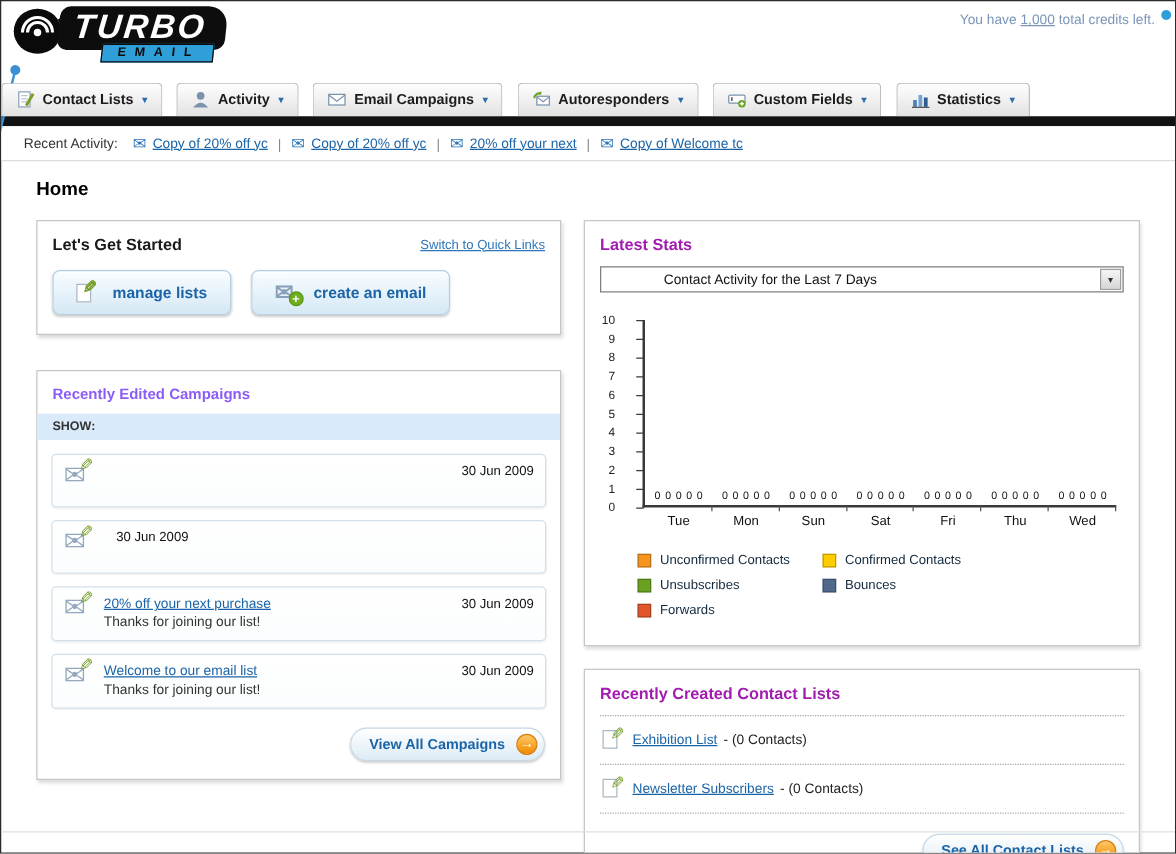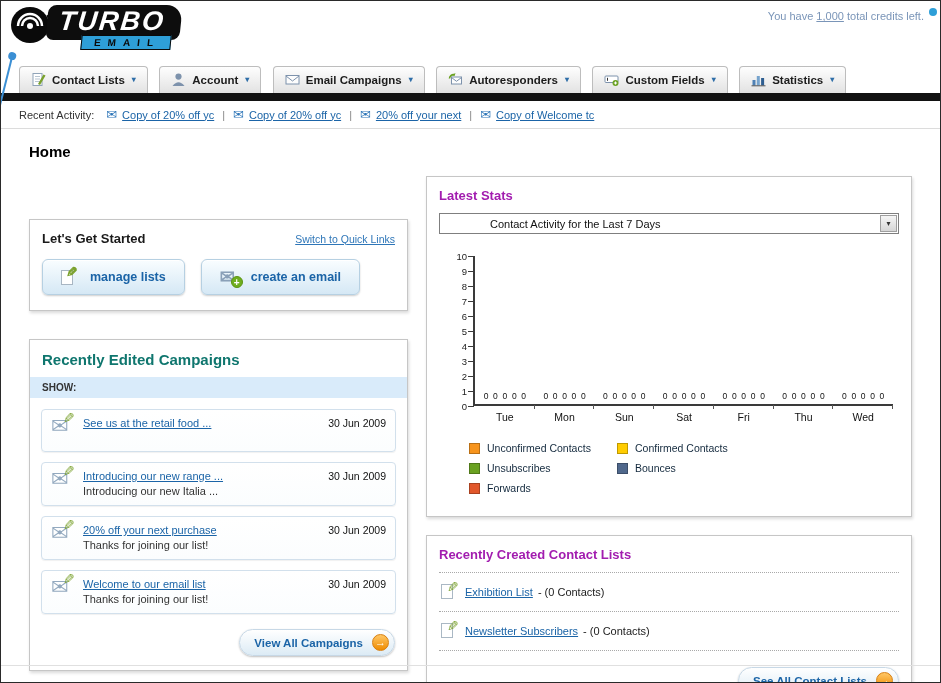--- a/index.html
+++ b/index.html
@@ -23,21 +23,21 @@
 
 .top-right { position:absolute; right:16px; top:6px; text-align:right; font-size:11px; }
 .top-links a { color:#1460a8; text-decoration:underline; margin:0 1px; }
 .top-links .sep { color:#999; margin:0 4px; }
 .dd-arrow { font-size:8px; display:inline-block; margin-left:2px; text-decoration:none; color:#1460a8; }
 .login-line { color:#7a95b8; margin-top:5px; }
 .credits-line { color:#7a95b8; margin-top:3px; }
 .credits-line .val { text-decoration:underline; }
 
 
-.navbar { position:relative; padding-left:18px; margin-top:1px; }
+.navbar { position:relative; margin-top:1px; }
 .tab { display:inline-flex; align-items:center; gap:6px; background:linear-gradient(#fefefe,#e2e2e2);
   border:1px solid #bdbdbd; border-bottom:none; border-radius:4px 4px 0 0; padding:5px 11px 6px;
   margin-right:7px; font-size:11.5px; font-weight:bold; color:#1c1c1c; cursor:pointer; text-decoration:none;
   vertical-align:bottom; }
 .tab .tab-arrow { font-size:8px; color:#2f6ea8; margin-left:1px; }
 .tab svg { display:block; }
 .blackbar { height:8px; background:#121212; }
 
 
 .activity { display:flex; align-items:center; height:28px; padding-left:18px; font-size:11px; color:#222;
@@ -45,21 +45,21 @@
 .activity .label { margin-right:12px; color:#333; }
 .ra-item { display:inline-flex; align-items:center; }
 .ra-item .mail-ic { color:#2e76b8; font-size:13px; margin-right:5px; }
 .ra-item a { color:#1b64a7; text-decoration:underline; }
 .ra-sep { color:#888; margin:0 8px; }
 
 
 .content { padding:10px 28px 0; }
 .page-title { font-size:15px; font-weight:bold; color:#000; margin:4px 0 16px; }
 .cols { display:flex; align-items:flex-start; }
-.col-left { width:379px; flex:none;margin-top:43px; }
+.col-left { width:420px; flex:none; }
 .col-right { flex:1; margin-left:18px; min-width:0; }
 .panel { background:#fff; border:1px solid #c6c6c6; box-shadow:1px 2px 3px rgba(0,0,0,0.15); }
 
 
 .gs { padding:11px 12px 15px; margin-bottom:28px; }
 .gs-head { display:flex; justify-content:space-between; align-items:center; }
 .gs-title { font-size:13px; font-weight:bold; color:#1a1a1a; }
 .gs-link { font-size:10.5px; color:#2e76b8; text-decoration:underline; }
 .gs-buttons { display:flex; gap:16px; margin-top:13px; }
 .gs-btn { display:inline-flex; align-items:center; gap:9px; padding:8px 18px; border:1px solid #b6d0e2;
@@ -67,21 +67,21 @@
   color:#1b64a7; font-weight:bold; font-size:12.5px; text-decoration:none; }
 .ic-stack { position:relative; width:20px; height:18px; flex:none; }
 .ic-stack .paper { position:absolute; left:0; top:2px; width:12px; height:15px; background:#fff; border:1px solid #a8b6c3; }
 .ic-stack .pen { position:absolute; left:5px; top:-4px; font-size:14px; color:#7aa12d; transform:scaleX(-1); }
 .ic-combo { position:relative; width:22px; height:18px; flex:none; }
 .ic-combo .env { position:absolute; left:0; top:-2px; font-size:18px; color:#8aa0b8; }
 .ic-combo .plus { position:absolute; right:-1px; bottom:-2px; width:12px; height:12px; border-radius:50%;
   background:#6fae1f; color:#fff; font-size:10px; line-height:12px; text-align:center; font-weight:bold; border:1px solid #5b9413; }
 
 
-.camp-title-row { padding:11px 12px 9px; font-size:15px; font-weight:bold; color:#0f766e; }
+.camp-title-row { padding:11px 12px 9px; font-size:12px; font-weight:bold; color:#8b5cf6; }
 .filterbar { background:#d9ebfa; padding:5px 12px; display:flex; align-items:center; gap:15px; font-size:11px; }
 .show-label { font-size:10px; font-weight:bold; color:#333; }
 .filter-link { color:#1b64a7; text-decoration:none; }
 .filter-link.active { background:#bcd9f0; padding:2px 7px; border-radius:2px; color:#14486e; }
 .camp-list { padding:11px 11px 2px; }
 .camp-item { display:flex; align-items:flex-start; border:1px solid #d2e0ec; border-radius:4px; padding:7px 9px 8px;
   margin-bottom:10px; background:linear-gradient(#ffffff,#fbfdfe); box-shadow:0 1px 1px rgba(0,0,0,0.06); }
 .camp-ic { position:relative; width:32px; height:26px; flex:none; }
 .camp-ic .env { font-size:21px; color:#93a9bf; position:absolute; left:0; top:-3px; }
 .camp-ic .pen { font-size:14px; color:#7aa12d; position:absolute; left:12px; top:-7px; transform:scaleX(-1); }
@@ -100,21 +100,21 @@
 .stats { padding:11px 12px 10px; margin-bottom:18px; }
 .panel-title { font-size:13px; font-weight:bold; color:#a21caf; }
 .select { margin-top:10px; border:1px solid #7f7f7f; height:21px; display:flex; align-items:center; background:#fff;
   font-size:11px; color:#111; cursor:pointer; }
 .select .sel-text { flex:1; padding-left:6px;margin-left:44px; }
 .select .sel-arrow { width:17px; height:17px; margin-right:1px; flex:none; background:linear-gradient(#f6f6f6,#d6d6d6);
   border:1px solid #9f9f9f; font-size:8px; text-align:center; line-height:15px; color:#333; }
 
 .chart-area { position:relative; margin:22px 6px 0 8px; }
 .yaxis { position:absolute; left:0; top:0; width:24px; height:150px; }
-.ylab { position:absolute; right:4px; font-size:9.5px; color:#222; width:20px; text-align:right; }
+.ylab { position:absolute; right:20px; font-size:9.5px; color:#222; width:20px; text-align:right; }
 .plot { margin-left:26px; height:150px; border-left:2px solid #3a3a3a; border-bottom:2px solid #3a3a3a; position:relative; }
 .ytick { position:absolute; left:-7px; width:6px; height:1px; background:#3a3a3a; }
 .groups { position:absolute; left:0; right:0; bottom:0; height:0; display:flex; }
 .cgroup { position:relative; flex:1; height:0; }
 .cgroup::after { content:''; position:absolute; top:1px; right:0; width:1px; height:4px; background:#555; }
 .zeros { position:absolute; bottom:3px; left:0; right:0; display:flex; justify-content:space-evenly; padding:0 4px;
   font-size:8.5px; color:#111; }
 .xlab { position:absolute; top:7px; left:0; right:0; text-align:center; font-size:10.5px; color:#111; }
 .legend { margin:36px 0 4px 30px; display:flex; flex-wrap:wrap; max-width:460px; }
 .leg-item { width:148px; display:flex; align-items:center; font-size:10.5px; color:#13293d; margin-bottom:8px; }
@@ -181,21 +181,21 @@
       <span>Contact Lists</span>
       <span class="tab-arrow">▾</span>
     </a>
     <a class="tab" href="#">
       <span>
           <svg width="15" height="15" viewBox="0 0 15 15">
             <circle cx="7.5" cy="4.6" r="3.1" fill="#7d92ac"></circle>
             <path d="M1.5 14 q6 -7.5 12 0 z" fill="#7d92ac"></path>
           </svg>
         </span>
-      <span>Account</span>
+      <span>Activity</span>
       <span class="tab-arrow">▾</span>
     </a>
     <a class="tab" href="#">
       <span>
           <svg width="15" height="15" viewBox="0 0 15 15">
             <rect x="1" y="3.5" width="13" height="8.5" fill="#fdfdfd" stroke="#7d92ac"></rect>
             <path d="M1 4 l6.5 5 6.5 -5" fill="none" stroke="#7d92ac"></path>
           </svg>
         </span>
       <span>Email Campaigns</span>
@@ -292,32 +292,27 @@
           <div class="filterbar">
             <span class="show-label">SHOW:</span>
           </div>
           <div class="camp-list">
               <div class="camp-item">
                 <span class="camp-ic">
                   <span class="env">✉</span>
                   <span class="pen">✎</span>
                 </span>
                 <span class="camp-txt">
-                  <a class="camp-title" href="#">See us at the retail food ...</a>
                 </span>
                 <span class="camp-date">30 Jun 2009</span>
               </div>
               <div class="camp-item">
                 <span class="camp-ic">
                   <span class="env">✉</span>
                   <span class="pen">✎</span>
-                </span>
-                <span class="camp-txt">
-                  <a class="camp-title" href="#">Introducing our new range ...</a>
-                  <span class="camp-sub">Introducing our new Italia ...</span>
                 </span>
                 <span class="camp-date">30 Jun 2009</span>
               </div>
               <div class="camp-item">
                 <span class="camp-ic">
                   <span class="env">✉</span>
                   <span class="pen">✎</span>
                 </span>
                 <span class="camp-txt">
                   <a class="camp-title" href="#">20% off your next purchase</a>

